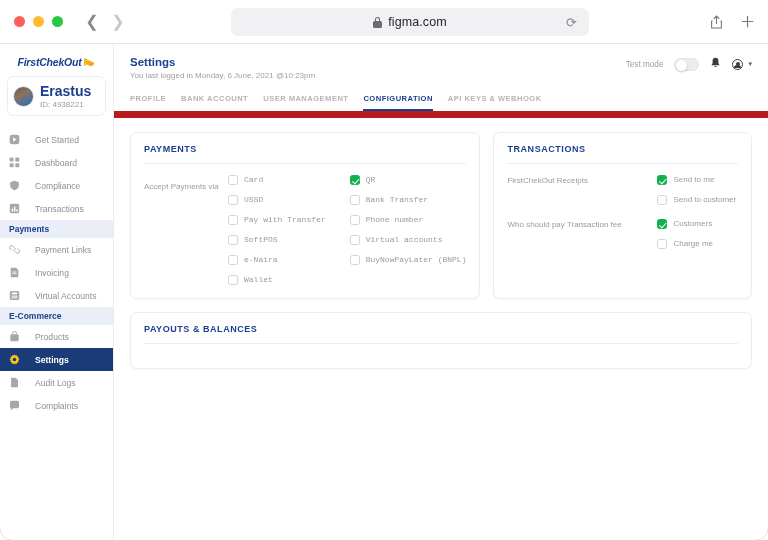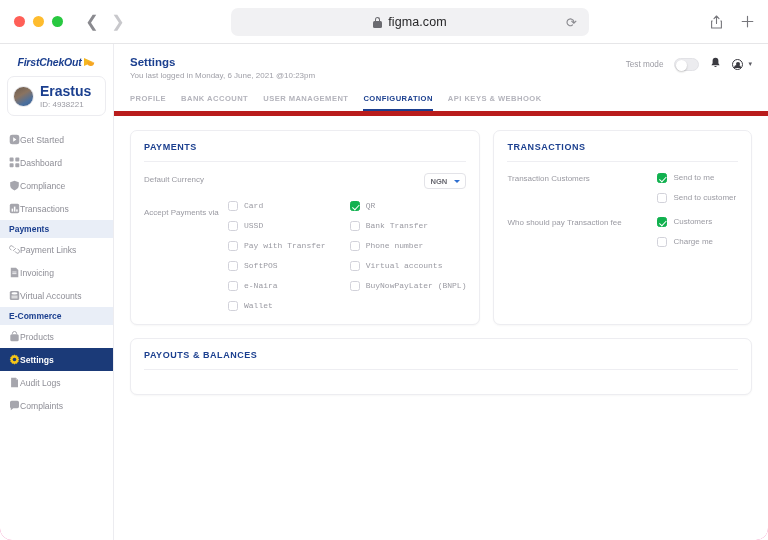--- a/index.html
+++ b/index.html
@@ -113,21 +113,21 @@
     background: linear-gradient(150deg,#6b5b4d 0%, #8a7360 40%, #4a6f9e 75%, #3b5c8a 100%);
     flex: 0 0 21px;
     border: 1px solid #e6e6ea;
   }
   .profile-meta { display:flex; flex-direction:column; gap: 1px; min-width:0; }
   .profile-name { font-size: 14px; font-weight: bold; color: #1b3f8f; }
   .profile-id { font-size: 8px; color: #9a9aa2; }
 
   .nav-list { display:flex; flex-direction: column; }
   .nav-item {
-    display:flex; align-items:center; gap: 0;
+    display:flex; align-items:center; gap: 15px;
     padding: 6px 8px 6px 9px;
     font-size: 8.6px; color: #8e8e96;
     cursor: pointer;
   }
   .nav-item.active {
     background: #1b3a78; color: #ffffff; font-weight: bold;
   }
   .nav-icon {
     width: 11px; height: 11px; flex: 0 0 11px;
     display:flex; align-items:center; justify-content:center;
@@ -174,21 +174,21 @@
   .user-circle::before {
     content:""; position:absolute; left: 1px; bottom: .5px;
     width: 6.6px; height: 3px; border-radius: 3px 3px 0 0; background:#3a3a40;
   }
   .caret-down { font-size: 7px; color: #5a5a62; }
 
   .tabs {
     display: flex; gap: 15px;
     padding: 0 16px;
     margin-top: 14px;
-    border-bottom: 5px solid #b91c1c;
+    border-bottom: 7px solid #b91c1c;
   }
   .tab {
     font-size: 7.6px; letter-spacing: .45px;
     color: #b4b4bc; font-weight: bold;
     padding-bottom: 6px; cursor: pointer;
     border-bottom: 2px solid transparent;
   }
   .tab.active { color: #1b3f8f; border-bottom-color: #1b3f8f; }
 
   .cards-area { padding: 14px 16px 0 16px; }
@@ -480,27 +480,20 @@
       </div>
 
       <div class="cards-area">
 
         <div class="cards-row">
 
           <div class="card payments">
             <div class="card-title">PAYMENTS</div>
             <div class="card-rule"></div>
 
-            <div class="field-row" style="margin-bottom:12px;">
-              <span class="field-label">Default Currency</span>
-              <span class="currency-select">
-                <span class="currency-value">NGN</span>
-                <span class="currency-caret"></span>
-              </span>
-            </div>
 
             <div class="pay-body">
               <div class="pay-label-col">
                 <span class="field-label">Accept Payments via</span>
               </div>
               <div class="pay-grid-col">
                 <div class="cb-cols">
                   <div class="cb-col">
                     <label class="cb">
                         <span class="box"></span>
@@ -553,21 +546,21 @@
               </div>
             </div>
           </div>
 
           <div class="card transactions">
             <div class="card-title">TRANSACTIONS</div>
             <div class="card-rule"></div>
 
             <div class="trans-body">
               <div class="trans-row">
-                <span class="trans-label">Transaction Customers</span>
+                <span class="trans-label">FirstChekOut Receipts</span>
                 <div class="trans-opts">
                   <label class="cb checked">
                       <span class="box"></span>
                       <span class="lbl">Send to me</span>
                     </label>
                   <label class="cb">
                       <span class="box"></span>
                       <span class="lbl">Send to customer</span>
                     </label>
                 </div>

